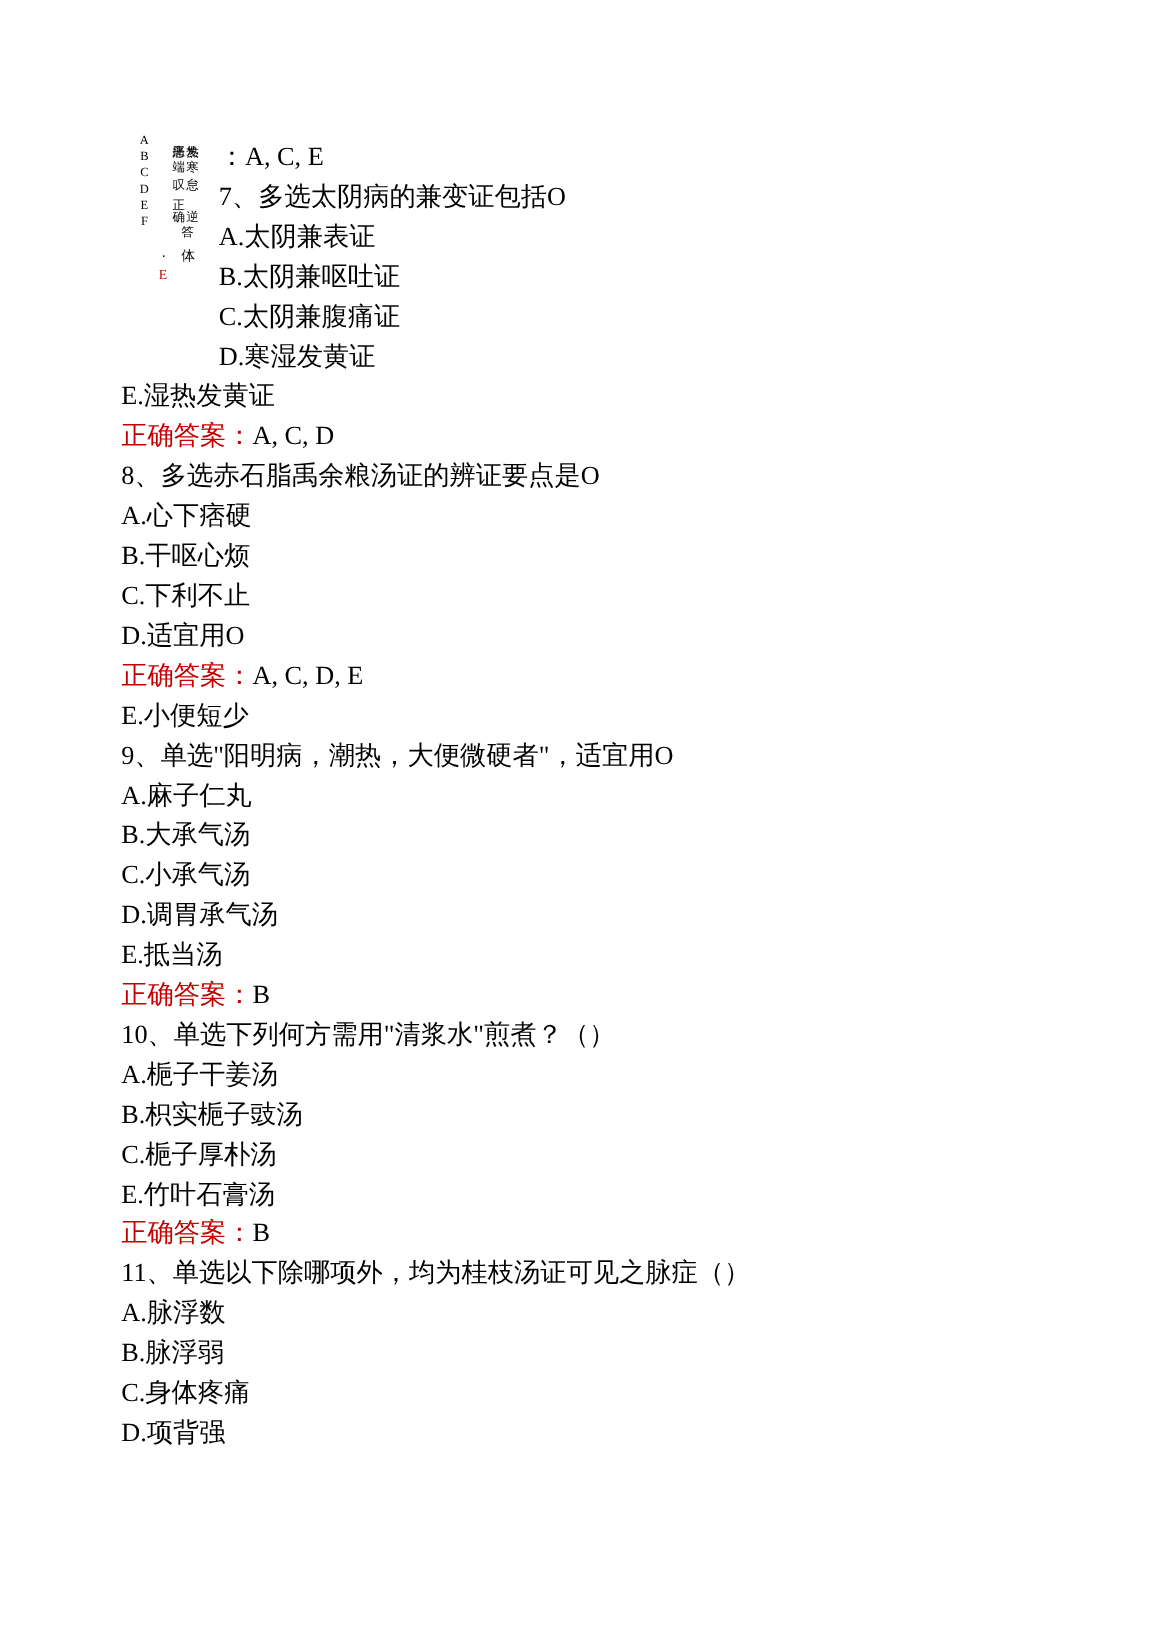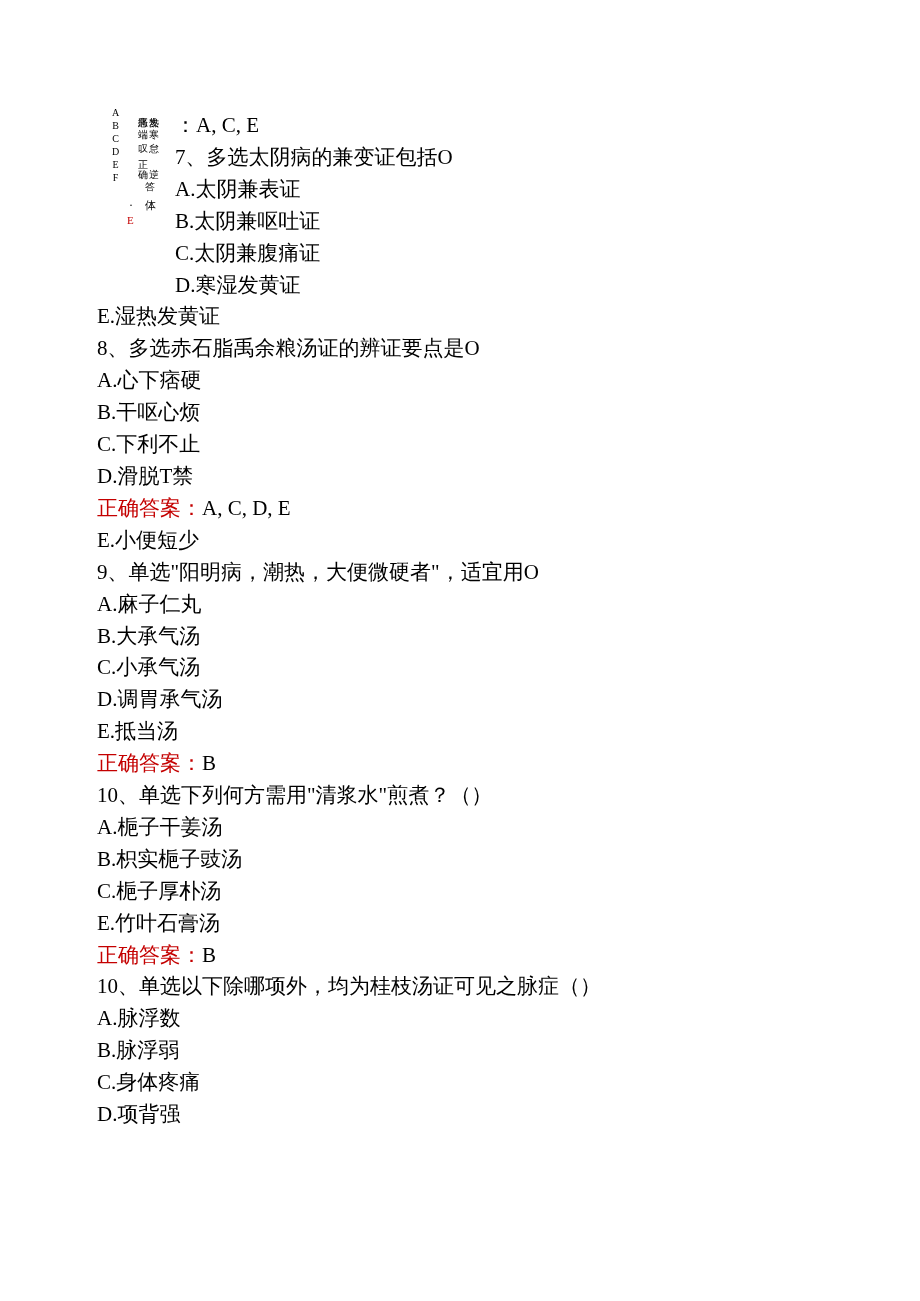--- a/index.html
+++ b/index.html
@@ -83,28 +83,29 @@
   <div class="indented-line"><span>：A, C, E</span></div>
 </div>
 
 <div class="question-block">
   <div class="indented-line">7、多选太阴病的兼变证包括O</div>
   <div class="indented-line">A.太阴兼表证</div>
   <div class="indented-line">B.太阴兼呕吐证</div>
   <div class="indented-line">C.太阴兼腹痛证</div>
   <div class="indented-line">D.寒湿发黄证</div>
   <div class="normal-line">E.湿热发黄证</div>
+  <div class="normal-line"><span class="red-label">正确答案：</span><span>A, C, D</span></div>
 </div>
 
 <div class="question-block">
   <div class="normal-line">8、多选赤石脂禹余粮汤证的辨证要点是O</div>
   <div class="normal-line">A.心下痞硬</div>
   <div class="normal-line">B.干呕心烦</div>
   <div class="normal-line">C.下利不止</div>
-  <div class="normal-line">D.滑脱T禁</div>
+  <div class="normal-line">D.适宜用O</div>
   <div class="normal-line"><span class="red-label">正确答案：</span><span>A, C, D, E</span></div>
   <div class="normal-line">E.小便短少</div>
 </div>
 
 <div class="question-block">
   <div class="normal-line">9、单选"阳明病，潮热，大便微硬者"，适宜用O</div>
   <div class="normal-line">A.麻子仁丸</div>
   <div class="normal-line">B.大承气汤</div>
   <div class="normal-line">C.小承气汤</div>
   <div class="normal-line">D.调胃承气汤</div>
@@ -115,18 +116,18 @@
 <div class="question-block">
   <div class="normal-line">10、单选下列何方需用"清浆水"煎煮？（）</div>
   <div class="normal-line">A.梔子干姜汤</div>
   <div class="normal-line">B.枳实梔子豉汤</div>
   <div class="normal-line">C.梔子厚朴汤</div>
   <div class="normal-line">E.竹叶石膏汤</div>
   <div class="normal-line"><span class="red-label">正确答案：</span><span>B</span></div>
 </div>
 
 <div class="question-block">
-  <div class="normal-line">10、单选以下除哪项外，均为桂枝汤证可见之脉症（）</div>
+  <div class="normal-line">11、单选以下除哪项外，均为桂枝汤证可见之脉症（）</div>
   <div class="normal-line">A.脉浮数</div>
   <div class="normal-line">B.脉浮弱</div>
   <div class="normal-line">C.身体疼痛</div>
   <div class="normal-line">D.项背强</div>
 </div>
 
 </body></html>

